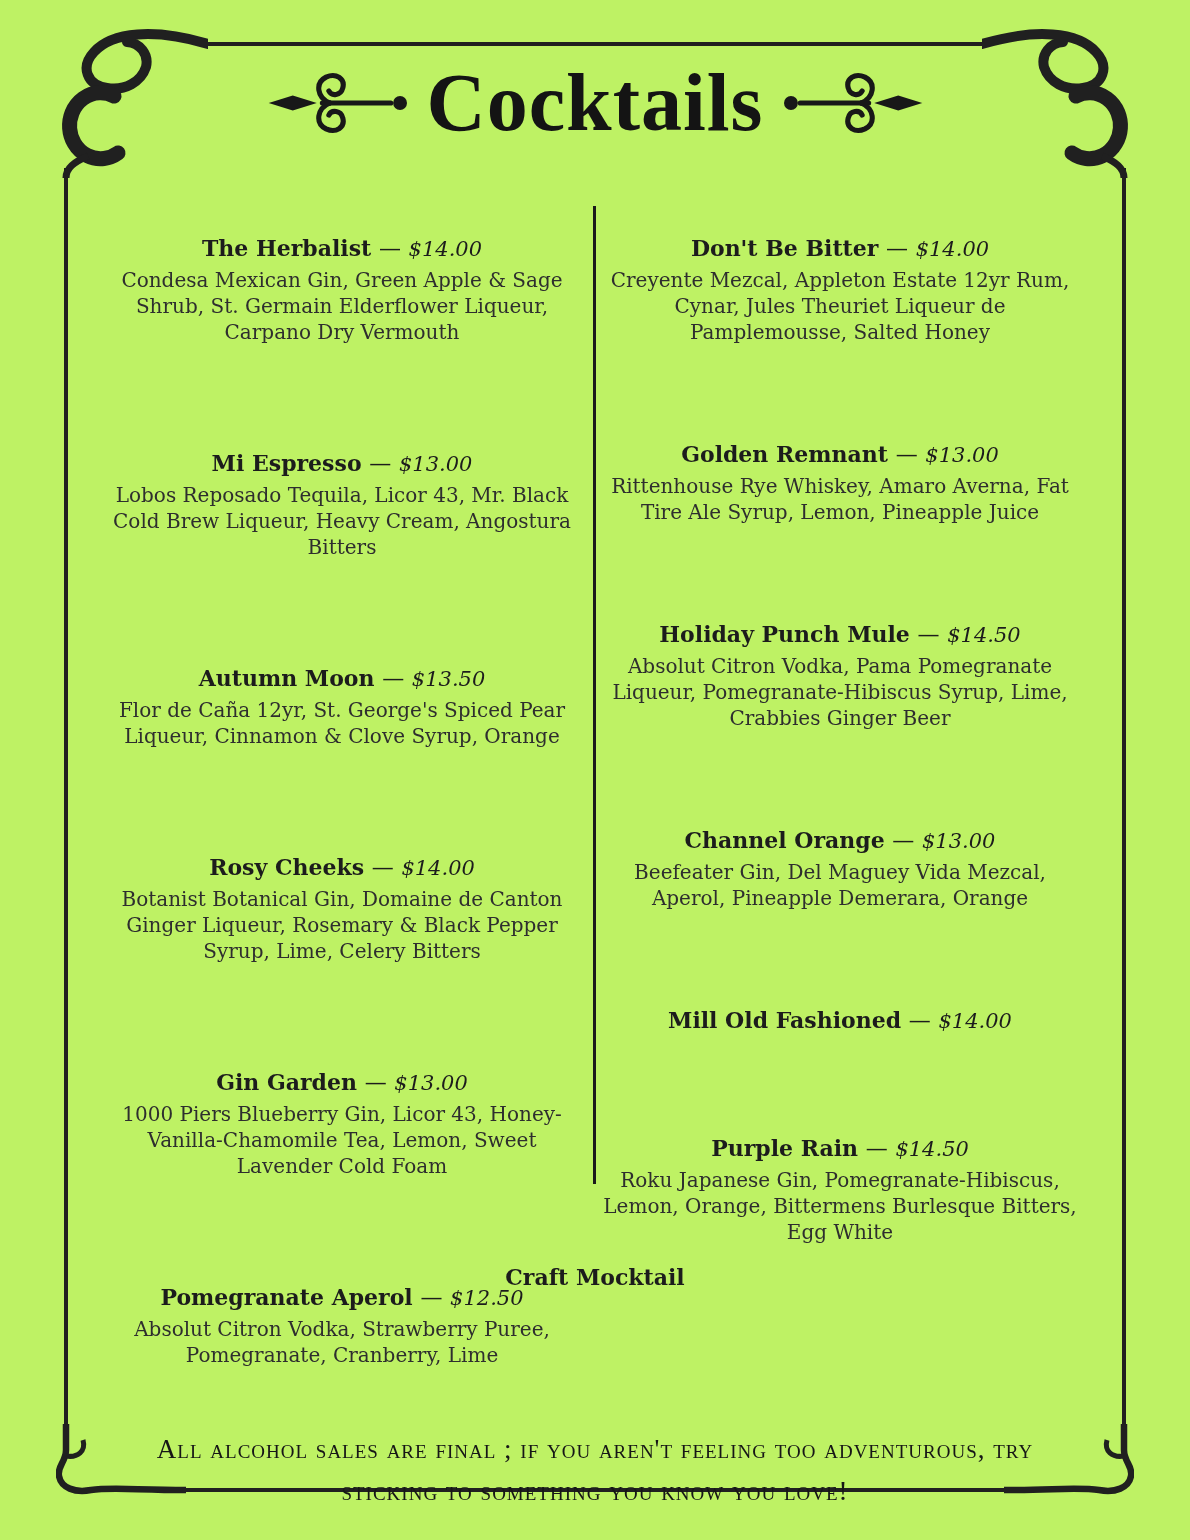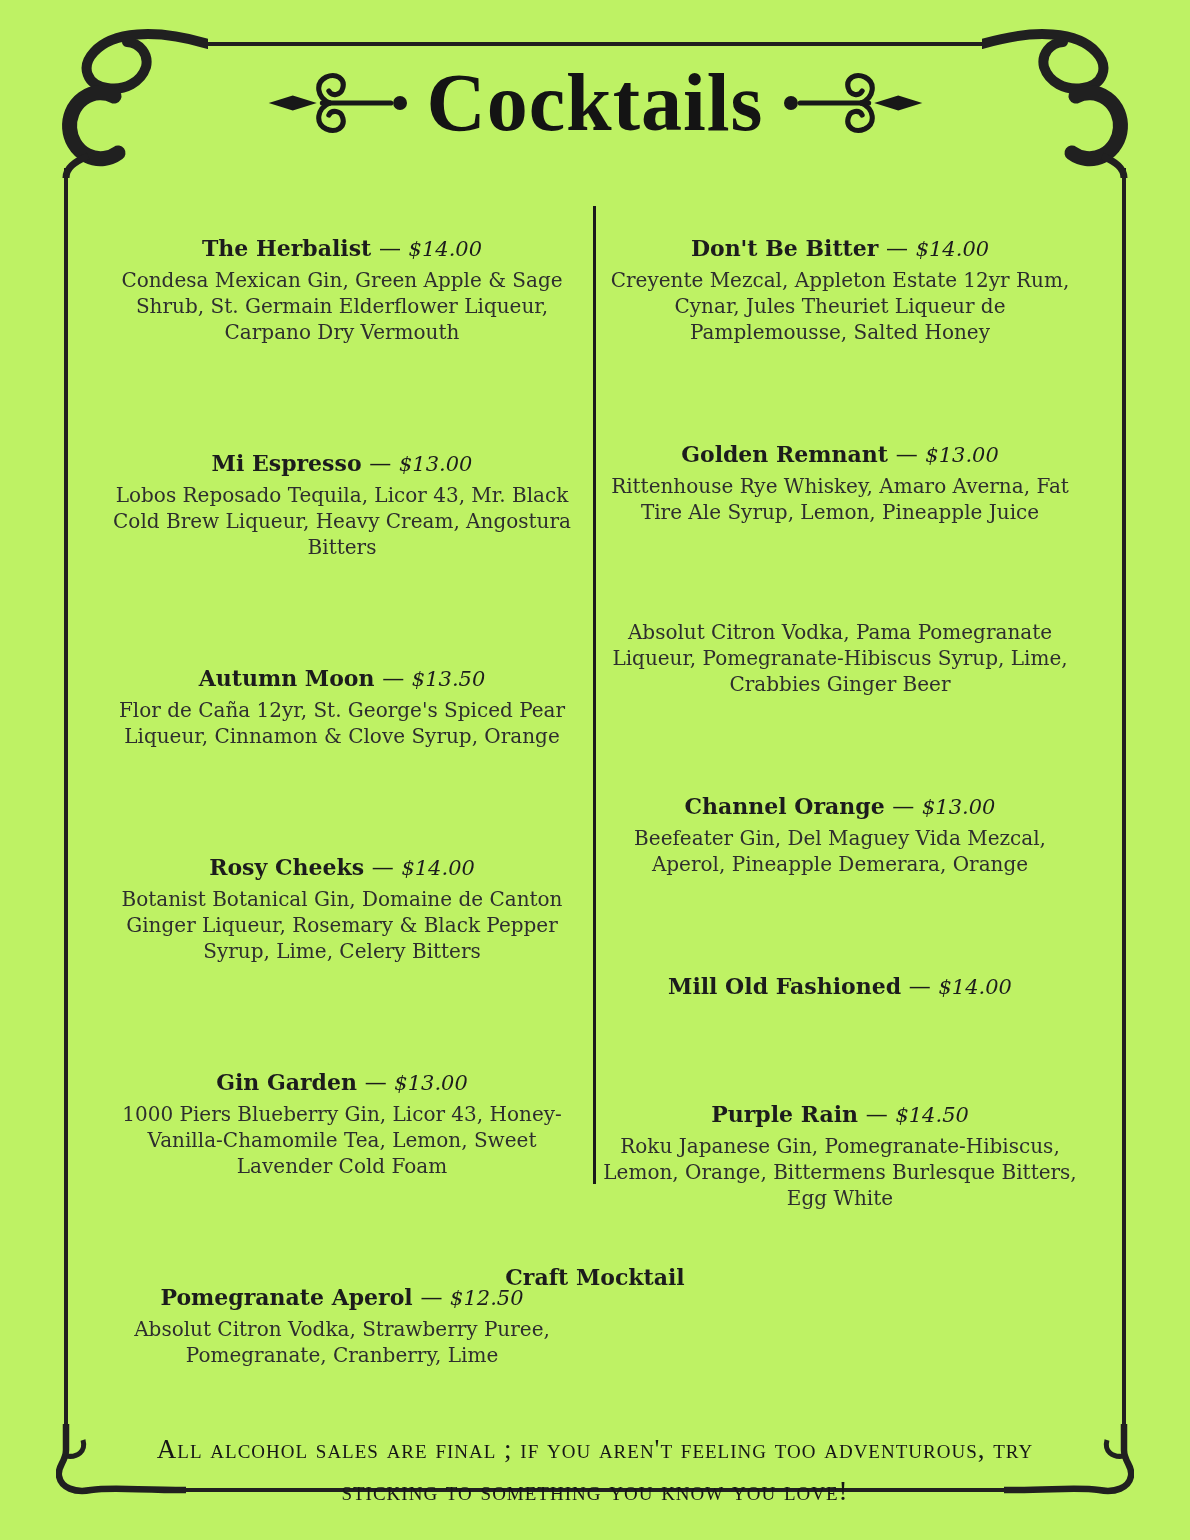--- a/index.html
+++ b/index.html
@@ -134,20 +134,21 @@
   <div class="col col-right">
     <div class="item">
       <div class="item-title"><span>Don't Be Bitter</span> <span class="dash">—</span> <span class="price">$14.00</span></div>
       <div class="item-desc">Creyente Mezcal, Appleton Estate 12yr Rum, Cynar, Jules Theuriet Liqueur de Pamplemousse, Salted Honey</div>
     </div>
     <div class="item">
       <div class="item-title"><span>Golden Remnant</span> <span class="dash">—</span> <span class="price">$13.00</span></div>
       <div class="item-desc">Rittenhouse Rye Whiskey, Amaro Averna, Fat Tire Ale Syrup, Lemon, Pineapple Juice</div>
     </div>
     <div class="item">
+      <div class="item-title"><span>Holiday Punch Mule</span> <span class="dash">—</span> <span class="price">$14.50</span></div>
       <div class="item-desc">Absolut Citron Vodka, Pama Pomegranate Liqueur, Pomegranate-Hibiscus Syrup, Lime, Crabbies Ginger Beer</div>
     </div>
     <div class="item">
       <div class="item-title"><span>Channel Orange</span> <span class="dash">—</span> <span class="price">$13.00</span></div>
       <div class="item-desc">Beefeater Gin, Del Maguey Vida Mezcal, Aperol, Pineapple Demerara, Orange</div>
     </div>
     <div class="item">
       <div class="item-title"><span>Mill Old Fashioned</span> <span class="dash">—</span> <span class="price">$14.00</span></div>
     </div>
     <div class="item">

